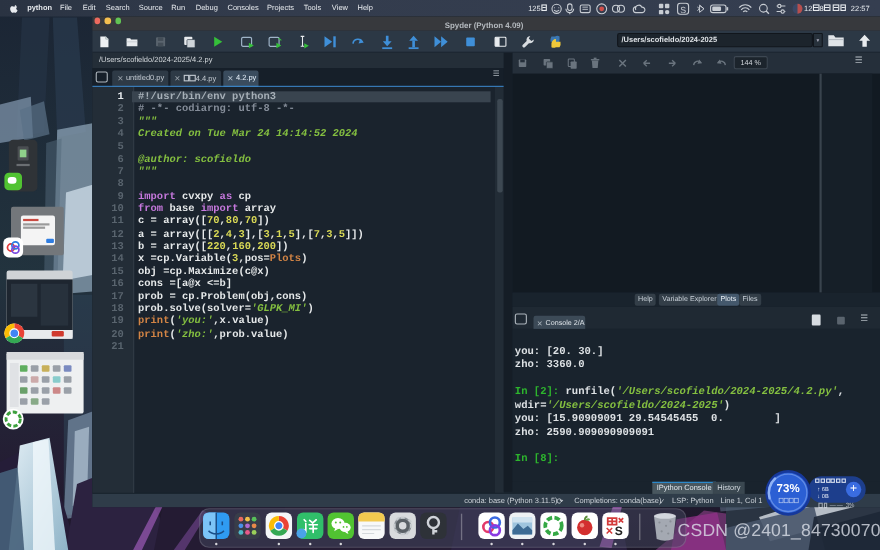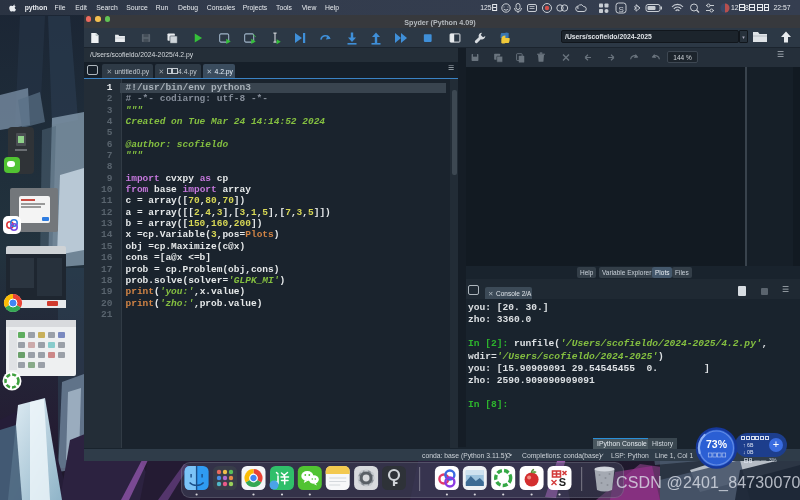--- a/index.html
+++ b/index.html
@@ -507,21 +507,21 @@
 <span class="str">"""</span>
 <span class="str">Created on Tue Mar 24 14:14:52 2024</span>
 
 <span class="str">@author: scofieldo</span>
 <span class="str">"""</span>
 
 <span class="kw">import</span> cvxpy <span class="kw">as</span> cp
 <span class="kw">from</span> <b>base</b> <span class="kw">import</span> array
 c = array([<span class="num">70</span>,<span class="num">80</span>,<span class="num">70</span>])
 a = array([[<span class="num">2</span>,<span class="num">4</span>,<span class="num">3</span>],[<span class="num">3</span>,<span class="num">1</span>,<span class="num">5</span>],[<span class="num">7</span>,<span class="num">3</span>,<span class="num">5</span>]])
-b = array([<span class="num">150</span>,<span class="num">160</span>,<span class="num">200</span>])
+b = array([<span class="num">220</span>,<span class="num">160</span>,<span class="num">200</span>])
 x =cp.Variable(<span class="num">3</span>,pos=<span class="bi">Plots</span>)
 obj =cp.Maximize(c@x)
 cons =[a@x &lt;=b]
 prob = cp.Problem(obj,cons)
 prob.solve(solver=<span class="str">'GLPK_MI'</span>)
 <span class="bi">print</span>(<span class="str">'you:'</span>,x.value)
 <span class="bi">print</span>(<span class="str">'zho:'</span>,prob.value)</pre>
 <style>
   .cmt{color:#858d99;}
   .str{color:#84bf40;font-style:italic;}
@@ -586,21 +586,21 @@
 <div class="abs" style="left:466px;top:279px;width:334px;height:20px;background:#1f2933;"></div>
 <div class="abs" style="left:468px;top:285px;width:11px;height:10px;border:1px solid #aeb6bd;border-radius:2px;box-sizing:border-box;"></div>
 <div class="abs" style="left:485px;top:287px;width:47px;height:12px;background:#3c4a57;border-radius:2px 2px 0 0;font-size:6.5px;color:#dde3e8;">
     <span style="position:absolute;left:3px;top:2.5px;color:#aab4bc;">✕</span>
     <span style="position:absolute;left:11px;top:2.5px;">Console 2/A</span>
   </div>
 <div class="abs" style="left:738px;top:286px;width:8px;height:10px;background:#d7dce1;border-radius:1px;"></div>
 <div class="abs" style="left:761px;top:288px;width:7px;height:7px;background:#5a646e;border-radius:1px;"></div>
 <div class="abs" style="left:782px;top:288px;width:9px;height:8px;color:#aeb6bd;font-size:8px;line-height:4px;">☰</div>
 <div class="abs" style="left:466px;top:299px;width:334px;height:139px;background:#19232d;"></div>
-<pre class="abs mono" style="left:468px;top:302px;font-size:9.6px;line-height:12.15px;color:#dde1e4;font-weight:bold;">you: [20. 30.]
+<pre class="abs mono" style="left:468px;top:314px;font-size:9.6px;line-height:12.15px;color:#dde1e4;font-weight:bold;">you: [20. 30.]
 zho: 3360.0
 
 <span class="ingr">In [</span><span class="ingr">2</span><span class="ingr">]:</span> runfile(<span class="str">'/Users/scofieldo/2024-2025/4.2.py'</span>,
 wdir=<span class="str">'/Users/scofieldo/2024-2025'</span>)
 you: [15.90909091 29.54545455  0.        ]
 zho: 2590.909090909091
 
 <span class="ingr">In [8]:</span></pre>
 <style>.ingr{color:#2db52d;font-weight:bold;}</style>
 

